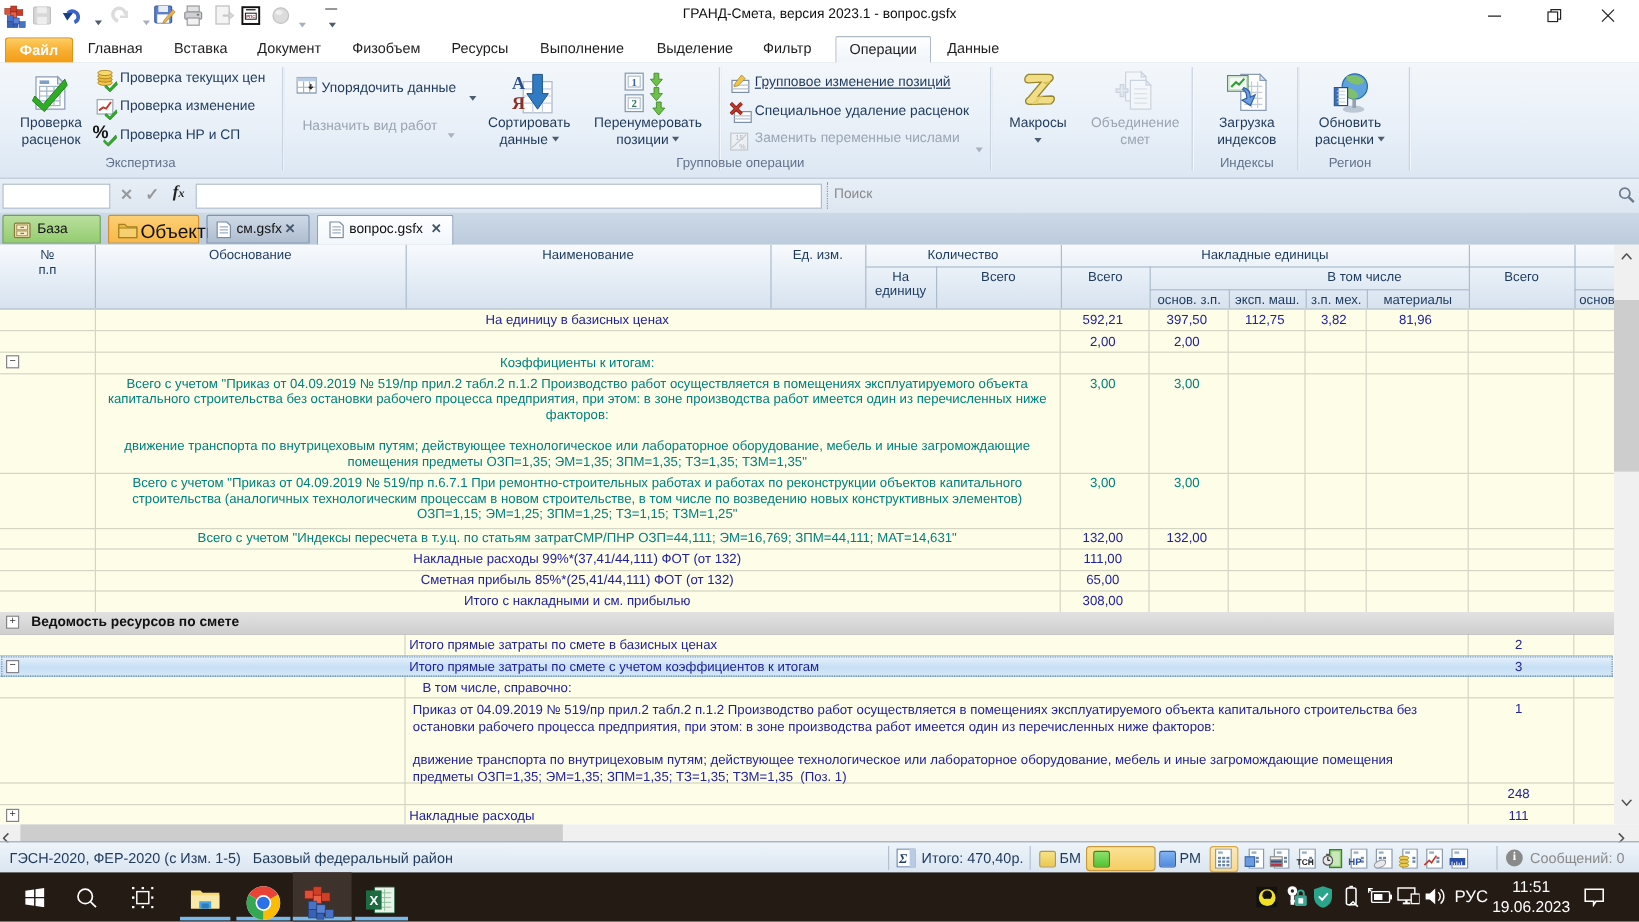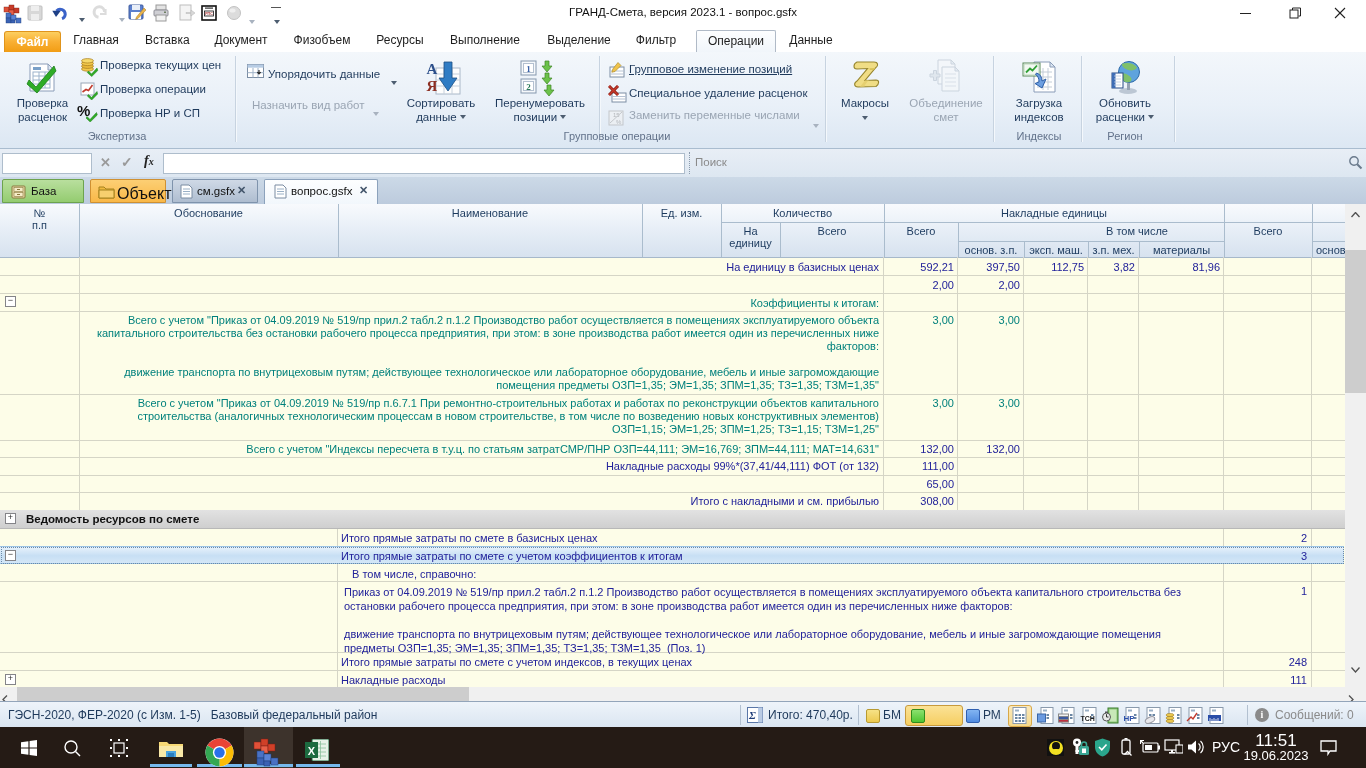--- a/index.html
+++ b/index.html
@@ -31,21 +31,21 @@
 #dtabs{left:0;top:177px;width:1366px;height:27px;background:linear-gradient(180deg,#ccd9e7,#bccbdd);}
 .dtab{position:absolute;top:2px;height:24px;border:1px solid #8298b2;border-radius:2px 2px 0 0;font-size:11.5px;color:#111;box-sizing:border-box;}
 
 #grid{left:0;top:204px;width:1345px;height:483px;background:#fdfde8;overflow:hidden;}
 #ghead{position:absolute;left:0;top:0;width:1345px;height:53px;background:linear-gradient(180deg,#f8fafd 0%,#e8eff7 45%,#d7e2ef 100%);border-bottom:1px solid #a6b8ca;}
 .hv{position:absolute;top:0;width:1px;background:#aabccd;}
 .hh{position:absolute;height:1px;background:#aabccd;}
 .htx{position:absolute;font-size:11px;color:#1c3a5e;text-align:center;}
 .gl{position:absolute;background:#d5d5c6;}
 .cell{position:absolute;font-size:11px;color:#22229a;}
-.num{text-align:right;}
+.num{text-align:center;}
 .teal{color:#00807c;}
 .pm{position:absolute;width:9px;height:9px;border:1px solid #848488;background:#fff;font-size:9px;line-height:7px;text-align:center;color:#333;}
 
 #vscroll{left:1345px;top:204px;width:21px;height:483px;background:#f0f0f0;}
 #hscroll{left:0;top:687px;width:1366px;height:14px;background:#f0f0f0;}
 .thumb{position:absolute;background:#cdcdcd;}
 
 #sbar{left:0;top:701px;width:1366px;height:26px;background:linear-gradient(180deg,#eef4fa,#dae5f1);border-top:1px solid #93a5ba;}
 .stext{position:absolute;font-size:12px;color:#1e395b;}
 
@@ -175,21 +175,21 @@
           <ellipse cx="7.5" cy="2.8" rx="6" ry="2.2" fill="#f6d96a"></ellipse>
         </g>
   <path d="M8.5 13 L11.5 16 L17 10 L17.8 12.5 L11.7 18.6 L7.2 14.4 Z" fill="#2fac26" stroke="#1c7d18" stroke-width="0.5"></path>
  </svg>
  <div class="stxt tx" style="left:100px;top:7px;">Проверка текущих цен</div>
  <svg class="abs" style="left:80px;top:30px" width="18" height="18" viewBox="0 0 18 18">
   <rect x="1" y="1" width="13" height="12" fill="#fff" stroke="#9aa8b8"></rect>
         <path d="M2.5 10 L6 7.5 L8.5 8.5 L12.5 3" fill="none" stroke="#c23b2e" stroke-width="1.6"></path>
   <path d="M8.5 12.5 L11.5 15.5 L17 9.5 L17.6 12 L11.7 18 L7.3 14 Z" fill="#2fac26" stroke="#1c7d18" stroke-width="0.5"></path>
  </svg>
- <div class="stxt tx" style="left:100px;top:31px;">Проверка операции</div>
+ <div class="stxt tx" style="left:100px;top:31px;">Проверка изменение</div>
  <div class="abs" style="left:77px;top:50px;font-size:15px;font-weight:bold;color:#111;">%</div>
  <svg class="abs" style="left:86px;top:60px" width="12" height="10" viewBox="0 0 12 10">
         <path d="M1 4.5 L4 7.5 L10.5 0.5 L11.3 3 L4.2 10 L0 6 Z" fill="#2fac26" stroke="#1c7d18" stroke-width="0.5"></path>
       </svg>
  <div class="stxt tx" style="left:100px;top:55px;">Проверка НР и СП</div>
 
  <svg class="abs" style="left:247px;top:12px" width="17" height="15" viewBox="0 0 17 15">
         <rect x="0.5" y="0.5" width="16" height="13" fill="#fff" stroke="#7c8ea4"></rect>
         <rect x="0.5" y="0.5" width="16" height="3.2" fill="#b7cce4"></rect>
         <line x1="6" y1="4" x2="6" y2="13.5" stroke="#9fb2c8"></line>
@@ -437,37 +437,37 @@
  <div class="cell num teal" style="left:884px;top:110px;width:70px;">3,00</div>
  <div class="cell num teal" style="left:958px;top:110px;width:62px;">3,00</div>
  <div class="cell num teal" style="left:83px;top:193px;width:796px;line-height:13px;">Всего с учетом "Приказ от 04.09.2019 № 519/пр п.6.7.1 При ремонтно-строительных работах и работах по реконструкции объектов капитального<br>строительства (аналогичных технологическим процессам в новом строительстве, в том числе по возведению новых конструктивных элементов)<br>ОЗП=1,15; ЭМ=1,25; ЗПМ=1,25; ТЗ=1,15; ТЗМ=1,25"</div>
  <div class="cell num teal" style="left:884px;top:193px;width:70px;">3,00</div>
  <div class="cell num teal" style="left:958px;top:193px;width:62px;">3,00</div>
  <div class="cell num teal" style="left:83px;top:239px;width:796px;">Всего с учетом "Индексы пересчета в т.у.ц. по статьям затратСМР/ПНР ОЗП=44,111; ЭМ=16,769; ЗПМ=44,111; МАТ=14,631"</div>
  <div class="cell num" style="left:884px;top:239px;width:70px;">132,00</div>
  <div class="cell num" style="left:958px;top:239px;width:62px;">132,00</div>
  <div class="cell num" style="left:83px;top:256px;width:796px;">Накладные расходы 99%*(37,41/44,111) ФОТ (от 132)</div>
  <div class="cell num" style="left:884px;top:256px;width:70px;">111,00</div>
+ <div class="cell num" style="left:83px;top:274px;width:796px;">Сметная прибыль 85%*(25,41/44,111) ФОТ (от 132)</div>
  <div class="cell num" style="left:884px;top:274px;width:70px;">65,00</div>
  <div class="cell num" style="left:83px;top:291px;width:796px;">Итого с накладными и см. прибылью</div>
  <div class="cell num" style="left:884px;top:291px;width:70px;">308,00</div>
 
  <div class="abs" style="left:0;top:306px;width:1345px;height:18px;background:linear-gradient(180deg,#e2e2e2,#cfcfcf);border-bottom:1px solid #b8b8b8;"></div>
  <div class="tx" style="left:26px;top:309px;font-size:11.5px;font-weight:bold;color:#111;">Ведомость ресурсов по смете</div>
 
  <div class="cell" style="left:341px;top:328px;width:800px;">Итого прямые затраты по смете в базисных ценах</div>
  <div class="cell num" style="left:1224px;top:328px;width:83px;">2</div>
  <div class="abs" style="left:0;top:342px;width:1344px;height:18px;background:linear-gradient(180deg,#e8f2fb,#c7dff4 55%,#d4e7f7);border-top:1px solid #9cc3e5;border-bottom:1px solid #9cc3e5;box-sizing:border-box;"></div>
       <div class="abs" style="left:1px;top:343px;width:1341px;height:15px;border:1px dotted #6a8aa8;"></div>
  <div class="cell" style="left:341px;top:346px;width:800px;">Итого прямые затраты по смете с учетом коэффициентов к итогам</div>
  <div class="cell num" style="left:1224px;top:346px;width:83px;">3</div>
  <div class="cell" style="left:352px;top:364px;width:800px;">В том числе, справочно:</div>
  <div class="cell" style="left:344px;top:381px;width:872px;line-height:14px;">Приказ от 04.09.2019 № 519/пр прил.2 табл.2 п.1.2 Производство работ осуществляется в помещениях эксплуатируемого объекта капитального строительства без<br>остановки рабочего процесса предприятия, при этом: в зоне производства работ имеется один из перечисленных ниже факторов:<br><br>движение транспорта по внутрицеховым путям; действующее технологическое или лабораторное оборудование, мебель и иные загромождающие помещения<br>предметы ОЗП=1,35; ЭМ=1,35; ЗПМ=1,35; ТЗ=1,35; ТЗМ=1,35&nbsp;&nbsp;(Поз. 1)</div>
  <div class="cell num" style="left:1224px;top:381px;width:83px;">1</div>
- <div class="cell" style="left:341px;top:452px;width:800px;">Итого прямые затраты по смете с учетом индексов, в текущих ценах</div>
  <div class="cell num" style="left:1224px;top:452px;width:83px;">248</div>
  <div class="cell" style="left:341px;top:470px;width:800px;">Накладные расходы</div>
  <div class="cell num" style="left:1224px;top:470px;width:83px;">111</div>
 
  <div class="pm" style="left:5px;top:92px;">−</div>
  <div class="pm" style="left:5px;top:309px;">+</div>
  <div class="pm" style="left:5px;top:346px;">−</div>
  <div class="pm" style="left:5px;top:470px;">+</div>
 </div>
 <div id="vscroll" class="abs">
@@ -723,19 +723,19 @@
         <rect x="1" y="1" width="14" height="10" fill="none" stroke="#fff" stroke-width="1.2"></rect>
         <rect x="5" y="13" width="6" height="1.6" fill="#fff"></rect>
         <rect x="7" y="11" width="2" height="2.5" fill="#fff"></rect>
         <rect x="12" y="6" width="7" height="8" fill="#241b15" stroke="#fff" stroke-width="1.1"></rect>
       </svg>
  <svg class="abs" style="left:1187px;top:12px" width="19" height="16" viewBox="0 0 19 16">
         <path d="M1 5.5 H4.5 L9 1.5 V14.5 L4.5 10.5 H1Z" fill="#fff"></path>
         <path d="M11.5 4.5 A4.5 4.5 0 0 1 11.5 11.5 M13.5 2 A8 8 0 0 1 13.5 14" fill="none" stroke="#fff" stroke-width="1.2"></path>
       </svg>
  <div class="tbt" style="left:1212px;top:12px;font-size:14px;">РУС</div>
- <div class="tbt" style="left:1246px;top:4px;width:60px;text-align:center;font-size:17px;">11:51</div>
+ <div class="tbt" style="left:1246px;top:4px;width:60px;text-align:center;font-size:13px;">11:51</div>
  <div class="tbt" style="left:1240px;top:21px;width:72px;text-align:center;font-size:13px;">19.06.2023</div>
  <svg class="abs" style="left:1320px;top:13px" width="17" height="16" viewBox="0 0 17 16">
         <path d="M1 1 H16 V11 H10 L8 14 V11 H1 Z" fill="none" stroke="#fff" stroke-width="1.3"></path>
       </svg>
 </div>
 </div>
 
 </body></html>

